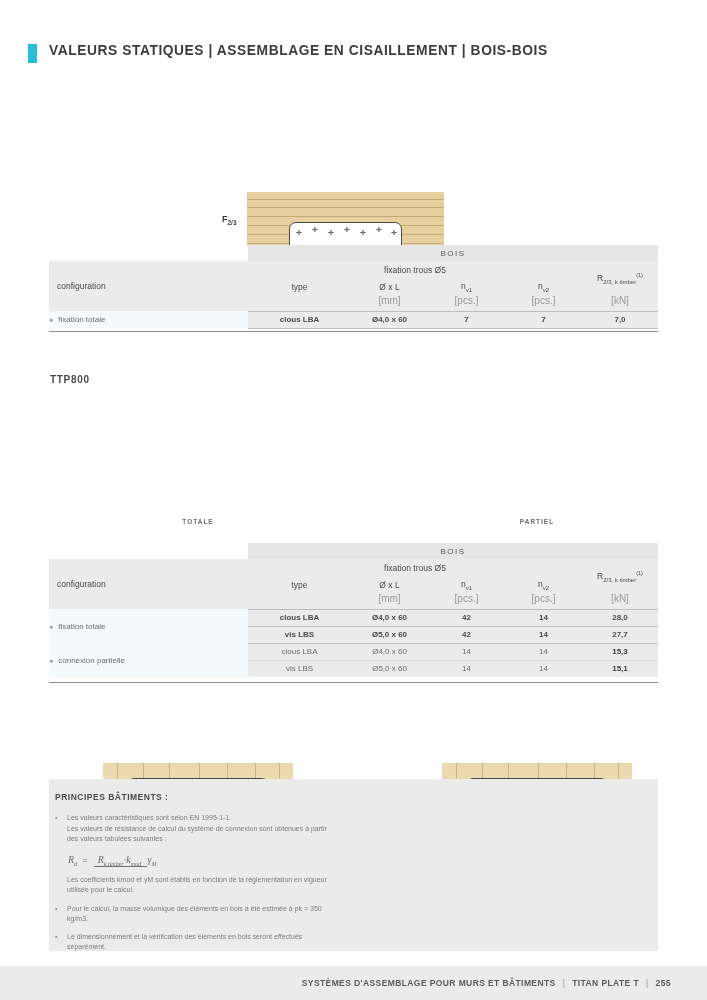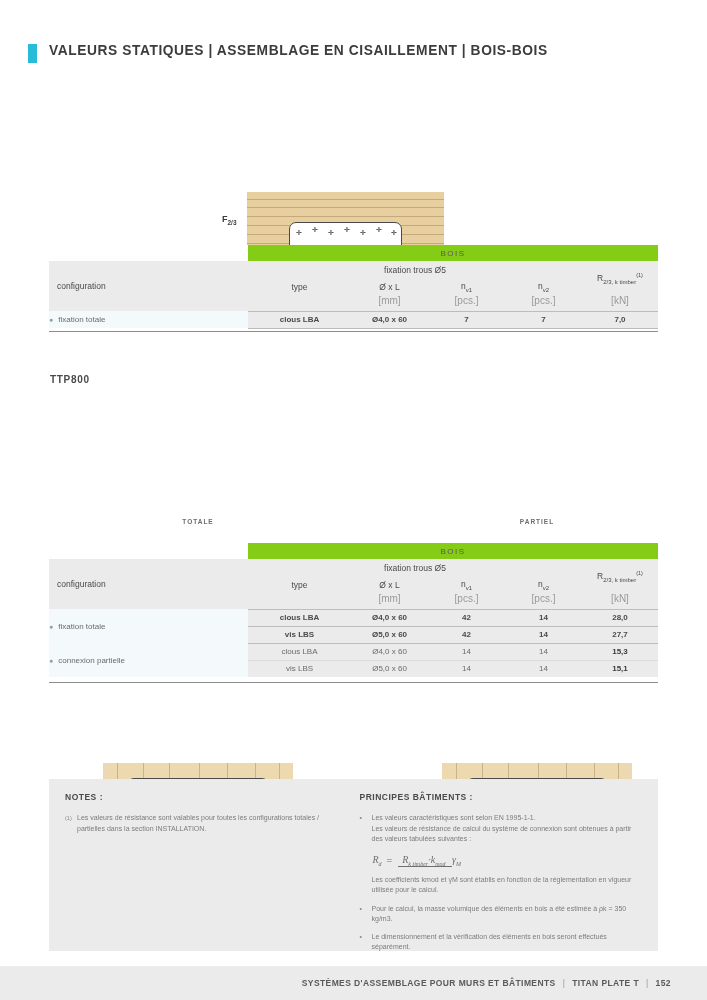--- a/index.html
+++ b/index.html
@@ -116,21 +116,21 @@
     font-weight: normal;
   }
   .grp-head {
     height: 16px;
     text-align: center;
     font-size: 8px;
     font-weight: bold;
     letter-spacing: 1.5px;
     color: #5a5a5a;
     border-left: 1px solid #9a9a9a;
-    background: #84cc16;
+    background: #e5e5e5;
   }
   .grp-blank { background: #ffffff; }
   .hdr-cell {
     background: #ebebeb;
     border-top: 1px solid #bdbdbd;
     border-left: 1px solid #cfcfcf;
     text-align: center;
     color: #4a4a4a;
     font-size: 8px;
     vertical-align: middle;
@@ -579,27 +579,20 @@
     <td class="val-cell">Ø5,0 x 60</td>
     <td class="val-cell">14</td>
     <td class="val-cell">14</td>
     <td class="val-cell last">15,1</td>
   </tr>
 </tbody>
   </table>
 <div class="tbl-bottom-rule" style="top:682px;"></div>
 
 <div class="notes-panel">
-  <div class="notes-col left">
-    <div class="panel-title">NOTES :</div>
-    <div class="note-item">
-      <span class="mark sup">(1)</span>
-      <span class="note-body">Les valeurs de résistance sont valables pour toutes les configurations totales / partielles dans la section INSTALLATION.</span>
-    </div>
-  </div>
   <div class="notes-col right">
     <div class="panel-title">PRINCIPES BÂTIMENTS :</div>
     <div class="note-item">
       <span class="mark">•</span>
       <span class="note-body">
         <span>Les valeurs caractéristiques sont selon EN 1995-1-1.</span><br>
         <span>Les valeurs de résistance de calcul du système de connexion sont obtenues à partir des valeurs tabulées suivantes :</span>
       </span>
     </div>
     <div class="formula">
@@ -627,14 +620,14 @@
       <span class="note-body">Le dimensionnement et la vérification des éléments en bois seront effectués séparément.</span>
     </div>
   </div>
 </div>
 
 <div class="footer">
   <span class="footer-text">SYSTÈMES D'ASSEMBLAGE POUR MURS ET BÂTIMENTS</span>
   <span class="footer-text footer-sep">|</span>
   <span class="footer-text">TITAN PLATE T</span>
   <span class="footer-text footer-sep">|</span>
-  <span class="footer-text">152</span>
+  <span class="footer-text">255</span>
 </div>
 
 </body></html>

